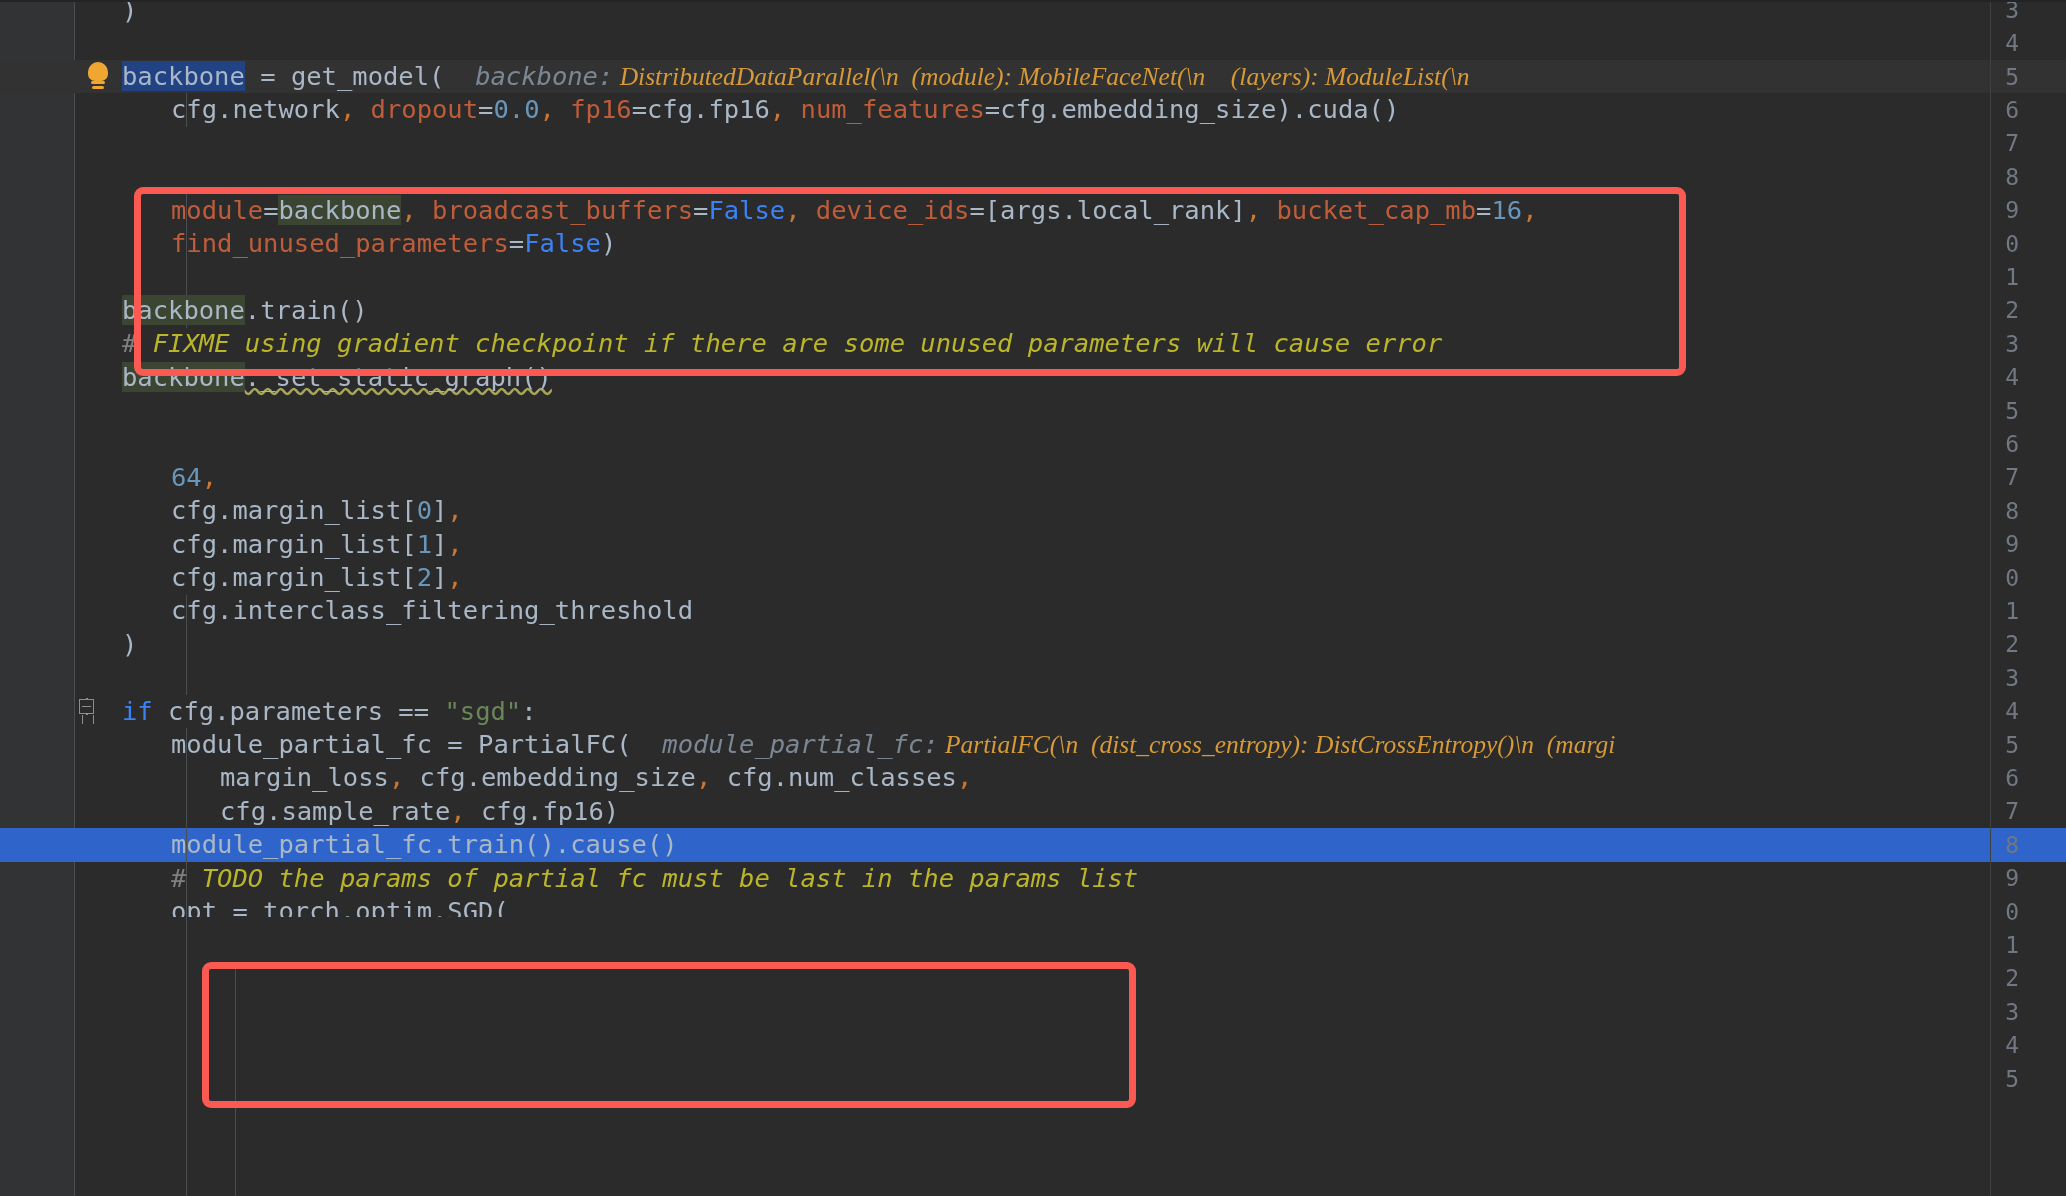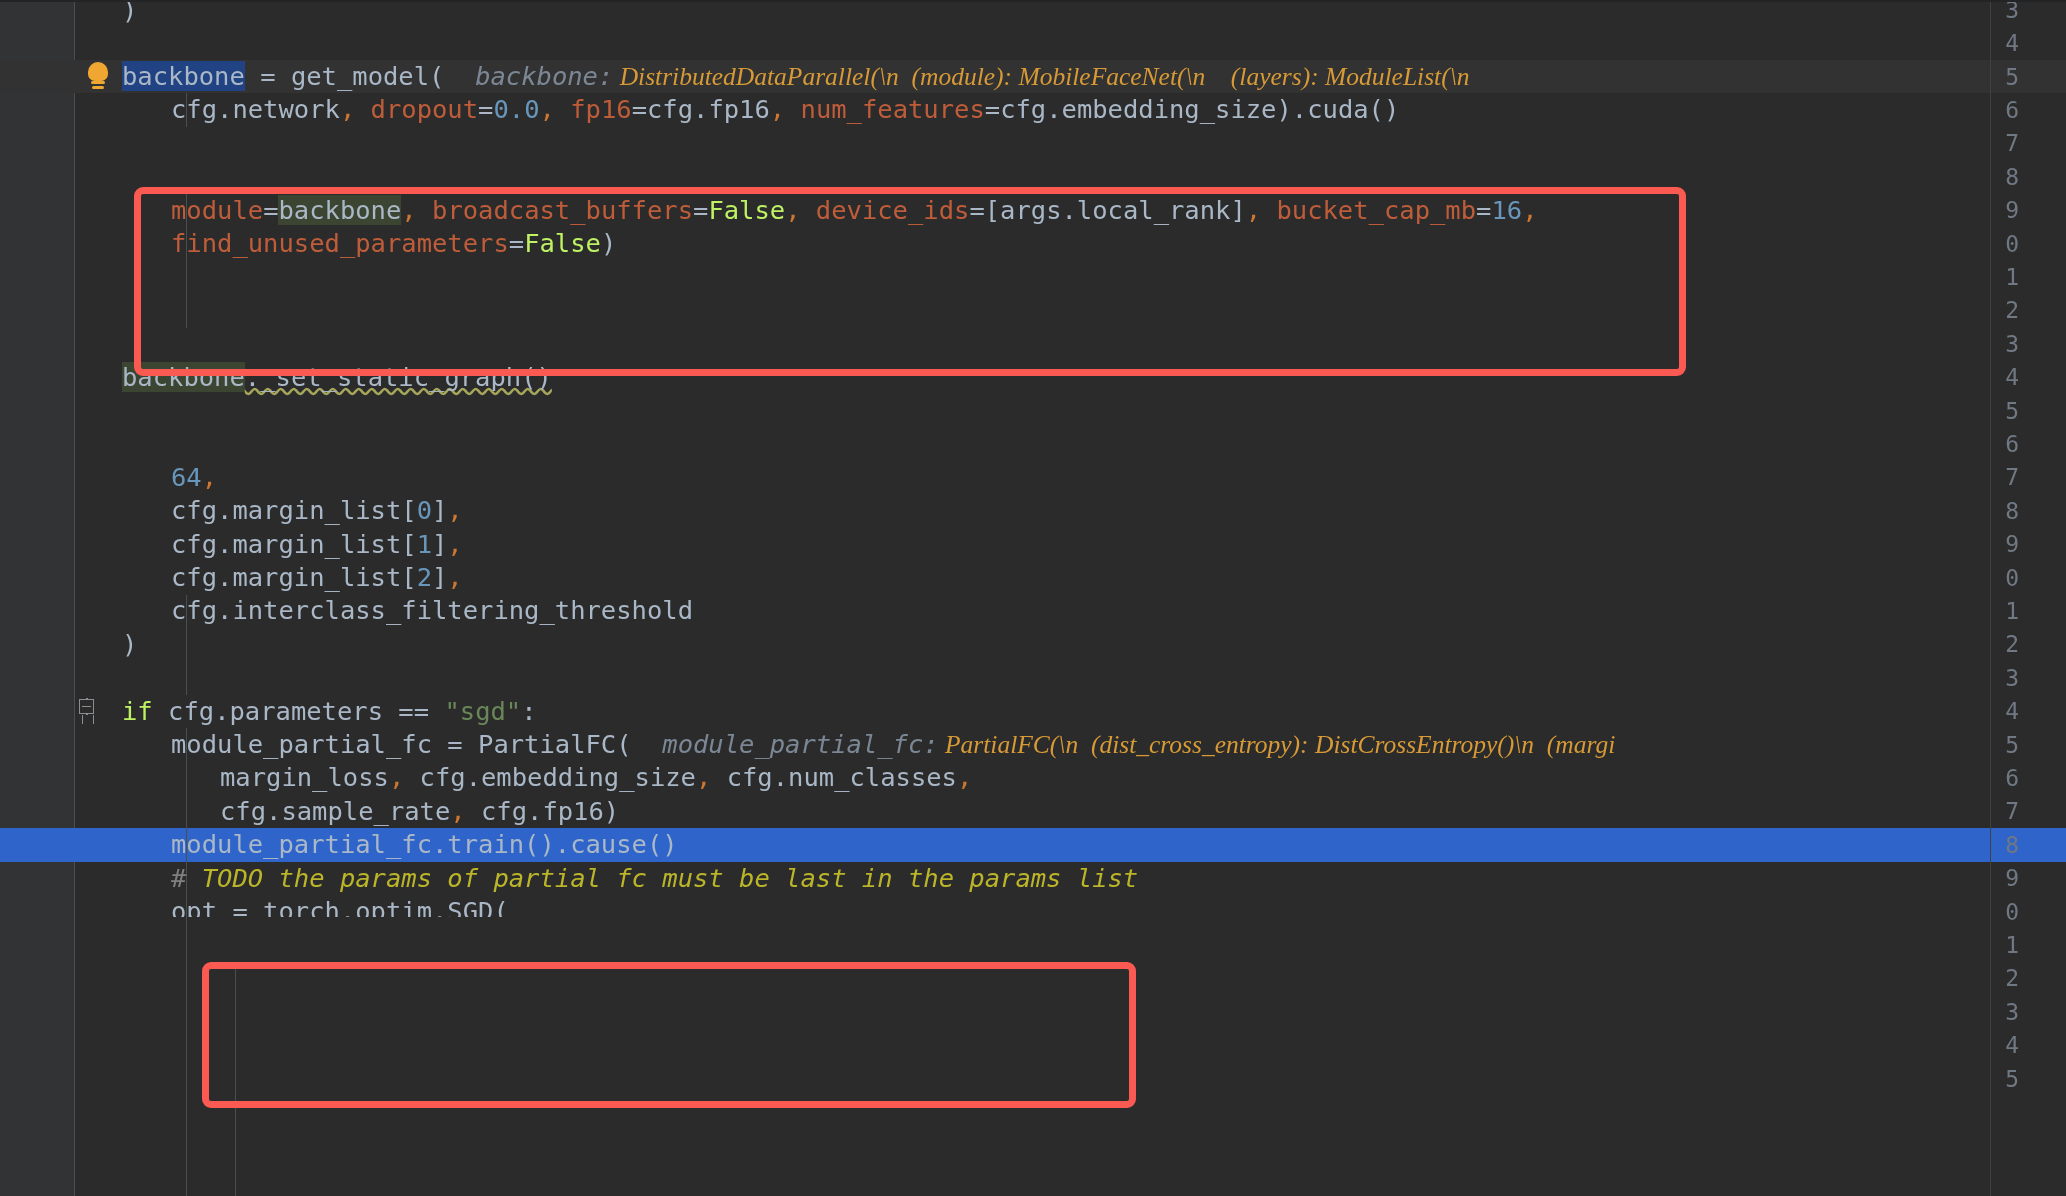--- a/index.html
+++ b/index.html
@@ -48,21 +48,21 @@
   .linehl-sel{
     position:absolute;left:0;width:2066px;height:33.4px;
     background:#2f65ca;
   }
   .linehl-sel-gutter{
     position:absolute;left:0;width:122px;height:33.4px;
     background:#2f65ca;
   }
   
   .t-def   {color:#a9b7c6;}
-  .t-kw    {color:#bef264;}
+  .t-kw    {color:#3b82f6;}
   .t-num   {color:#6897bb;margin-top:48px;}
   .t-str   {color:#6a8759;}
   .t-cmt-h {color:#808080;}
   .t-cmt   {color:#bbb529;font-style:italic;}
   .t-param2{color:#bf5d3a;}
   .t-hintn {color:#7b8794;font-style:italic;}
   .t-hintv {color:#d79a36;font-style:italic;font-family:Liberation Serif, serif;}
   .t-comma {color:#cc7832;}
   
   .hl-write{background:#4b3b32;}
@@ -184,22 +184,24 @@
 
     
 
     
     <div class="line" style="top:193.6px;padding-left:49px;"><span class="t-param2">module</span><span class="t-def">=</span><span class="hl-read t-def">backbone</span><span class="t-comma">,</span><span class="t-param2"> broadcast_buffers</span><span class="t-def">=</span><span class="t-kw">False</span><span class="t-comma">,</span><span class="t-param2"> device_ids</span><span class="t-def">=</span><span class="t-def">[args.local_rank]</span><span class="t-comma">,</span><span class="t-param2"> bucket_cap_mb</span><span class="t-def">=</span><span class="t-num">16</span><span class="t-comma">,</span></div>
 
     
     <div class="line" style="top:227px;padding-left:49px;"><span class="t-param2">find_unused_parameters</span><span class="t-def">=</span><span class="t-kw">False</span><span class="t-def">)</span></div>
 
     
-
-    
+    <div class="line" style="top:293.8px;"><span class="hl-read t-def">backbone</span><span class="t-def">.train()</span></div>
+
+    
+    <div class="line" style="top:327.2px;"><span class="t-cmt-h"># </span><span class="t-cmt">FIXME using gradient checkpoint if there are some unused parameters will cause error</span></div>
 
     
     <div class="line" style="top:360.6px;"><span class="hl-read t-def">backbone</span><span class="t-def t-err">._set_static_graph()</span></div>
 
     
 
     
     <div class="line" style="top:460.8px;padding-left:49px;"><span class="t-num">64</span><span class="t-comma">,</span></div>
 
     

